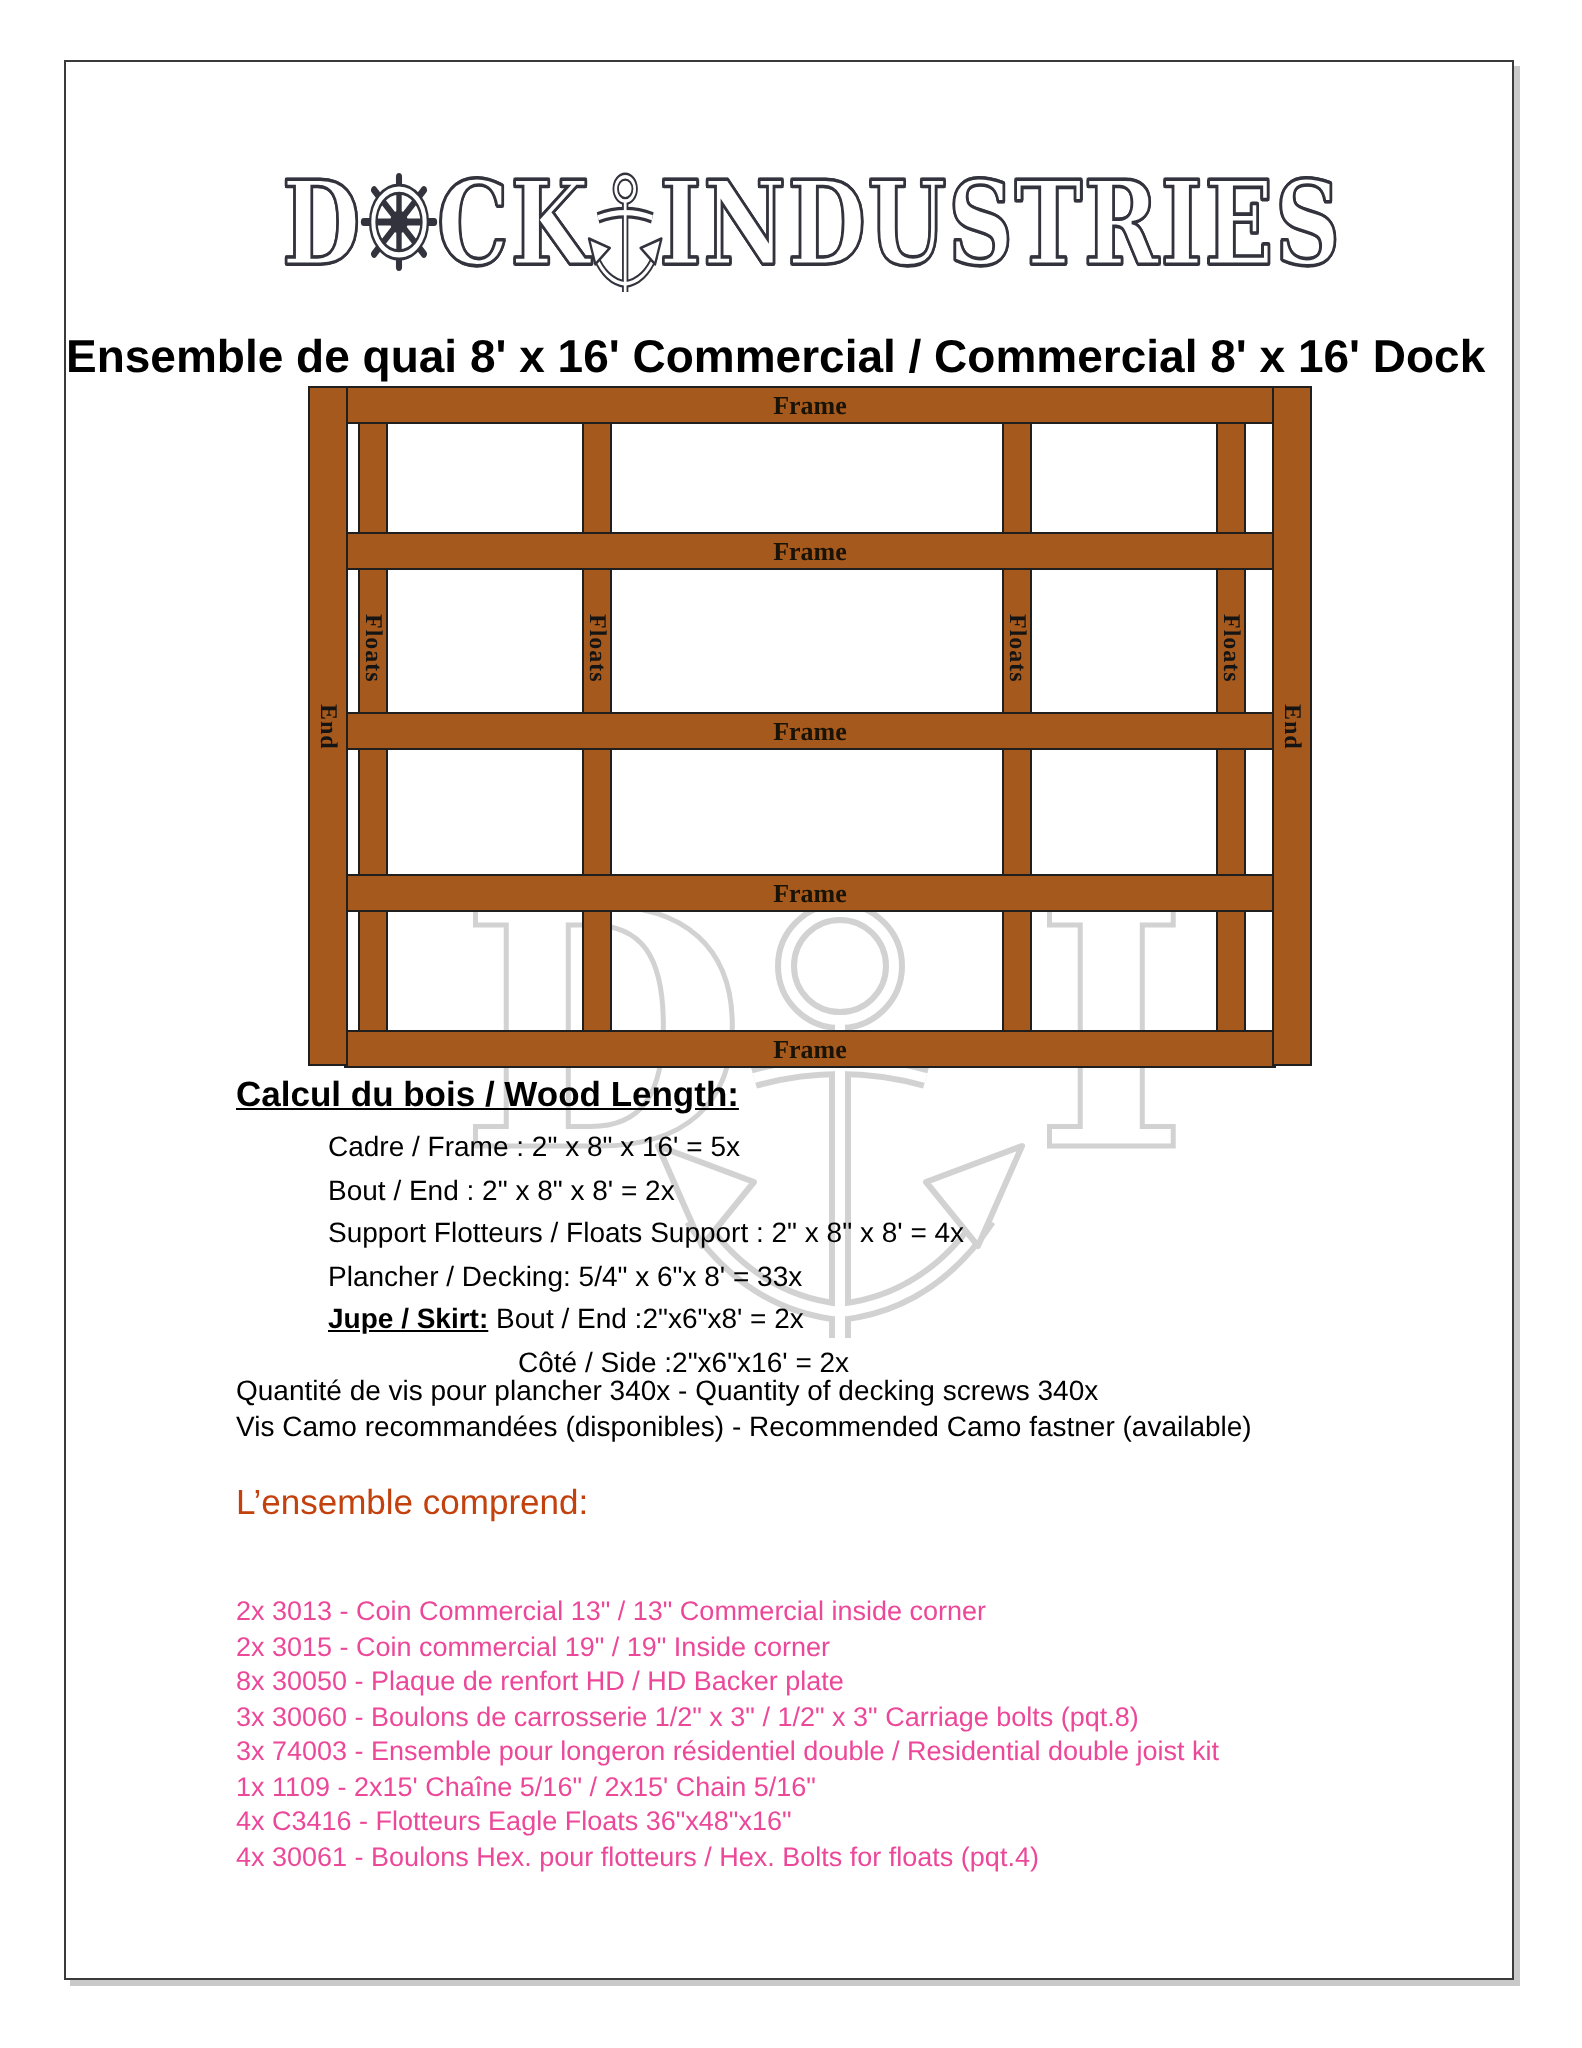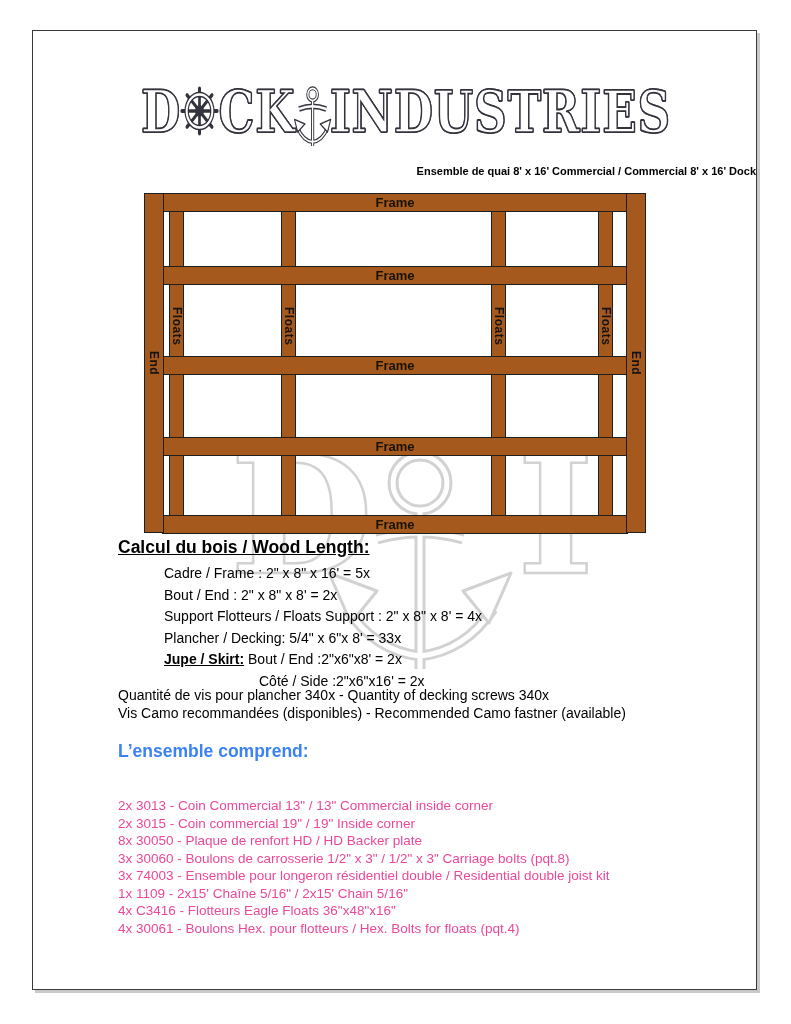--- a/index.html
+++ b/index.html
@@ -15,48 +15,48 @@
           transform:scaleX(0.78); transform-origin:left top; }
   .logo-text { font-family:"DejaVu Serif", serif; font-weight:700; font-size:58px;
                line-height:1; color:#fff; letter-spacing:1px;
                -webkit-text-stroke:1.6px var(--logo-ink,#33333d);
                text-shadow:1px 0 var(--logo-ink,#33333d), -1px 0 var(--logo-ink,#33333d),
                            0 1px var(--logo-ink,#33333d), 0 -1px var(--logo-ink,#33333d); }
   .wheel-svg { width:52px; height:52px; margin:0 -2px; transform:translateY(-1px); }
   .anchor-svg { width:58px; height:88px; margin:0 -7px; transform:translateY(12px); }
 
   
-  .doc-title { position:absolute; left:0; right:0; top:134px; text-align:right;
-               font-size:11px; font-weight:700; color:#000; }
+  .doc-title { position:absolute; left:0; right:0; top:134px; text-align:left;
+               font-size:23px; font-weight:700; color:#000; }
 
   
   .watermark { position:absolute; left:192px; top:420px; width:390px; height:250px; z-index:0; }
 
   
-  .diagram { position:absolute; left:111px; top:162px; width:502px; height:340px; z-index:1; }
+  .diagram { position:absolute; left:121px; top:162px; width:502px; height:340px; z-index:1;font-family:Liberation Serif, serif; }
   .beam { position:absolute; background:var(--wood,#A5591C); border:1px solid var(--outline,#1f1f1f); }
   .beam-h { left:18px; width:466px; height:19px; display:flex; align-items:center; justify-content:center; z-index:2; }
   .beam-v { width:15px; top:15px; height:310px; z-index:1; display:flex; justify-content:center; }
   .beam-end { width:20px; top:0; height:340px; z-index:2; display:flex; align-items:center; justify-content:center; }
   .hlabel { font-size:13px; font-weight:600; color:#191206; }
   .vlabel { writing-mode:vertical-rl; text-orientation:mixed; font-size:12px;
             font-weight:700; color:#141414; letter-spacing:0.5px; z-index:3; }
   .beam-v .vlabel { position:absolute; top:98px; }
 
   
   .sec-heading { position:absolute; left:85px; font-size:17.5px; font-weight:700;
                  text-decoration:underline; color:#000; z-index:1; }
   .wood-list { position:absolute; left:131px; top:532px; font-size:14px;
                line-height:21.5px; color:#000; z-index:1; }
   .bold-u { font-weight:700; text-decoration:underline; }
   .indent2 { padding-left:95px; }
   .notes { position:absolute; left:85px; top:656px; font-size:14px;
            line-height:17.5px; color:#000; z-index:1; }
   .kit-heading { position:absolute; left:85px; top:706px; font-size:17.5px;
-                 font-weight:700; line-height:28.5px; color:#3b82f6; z-index:1; }
+                 font-weight:400; line-height:28.5px; color:#c2410c; z-index:1; }
   .kit-list { position:absolute; left:85px; top:766px; font-size:13.5px;
               line-height:17.5px; color:#ec4899; z-index:1; }
 </style>
 </head>
 <body>
 
 <div class="page">
 
   <div class="logo">
     <span class="logo-text">D</span>

